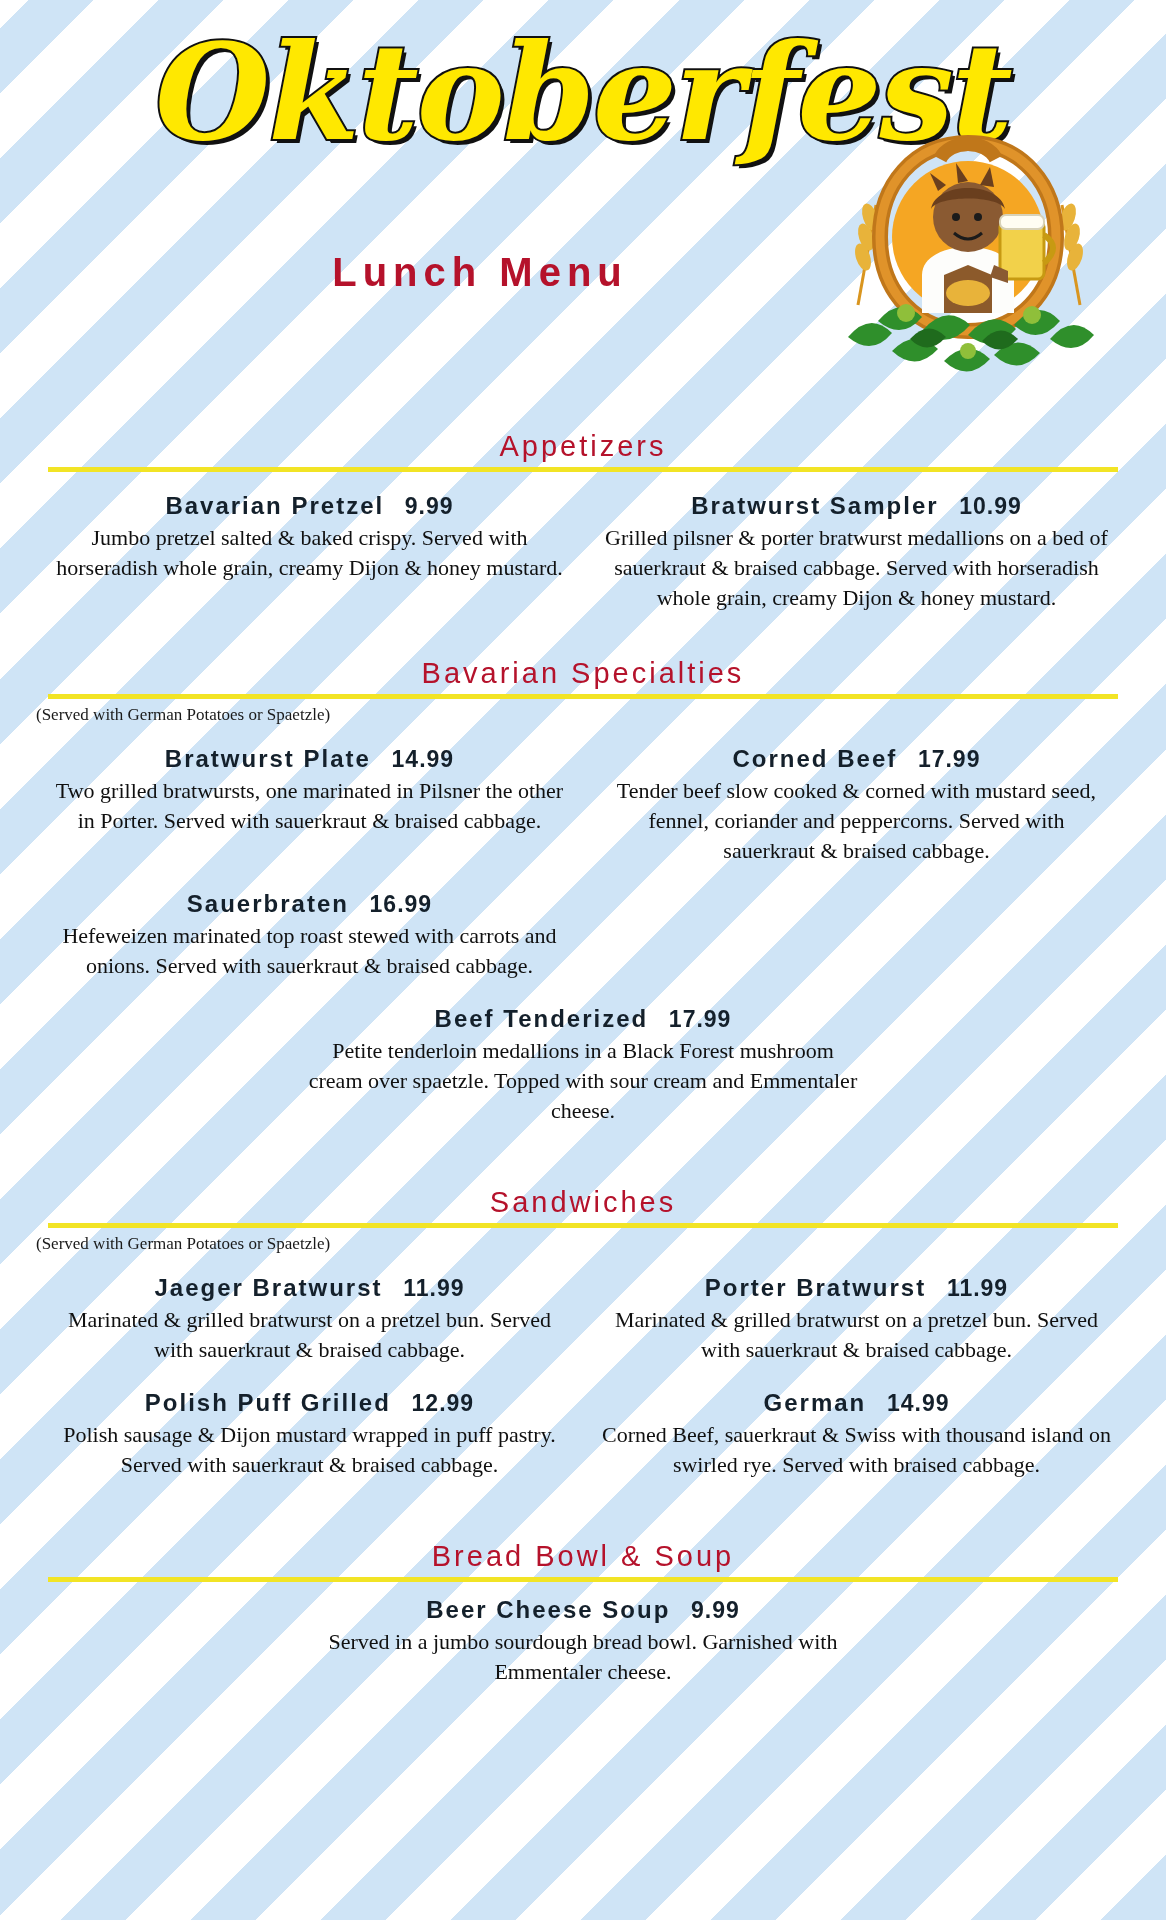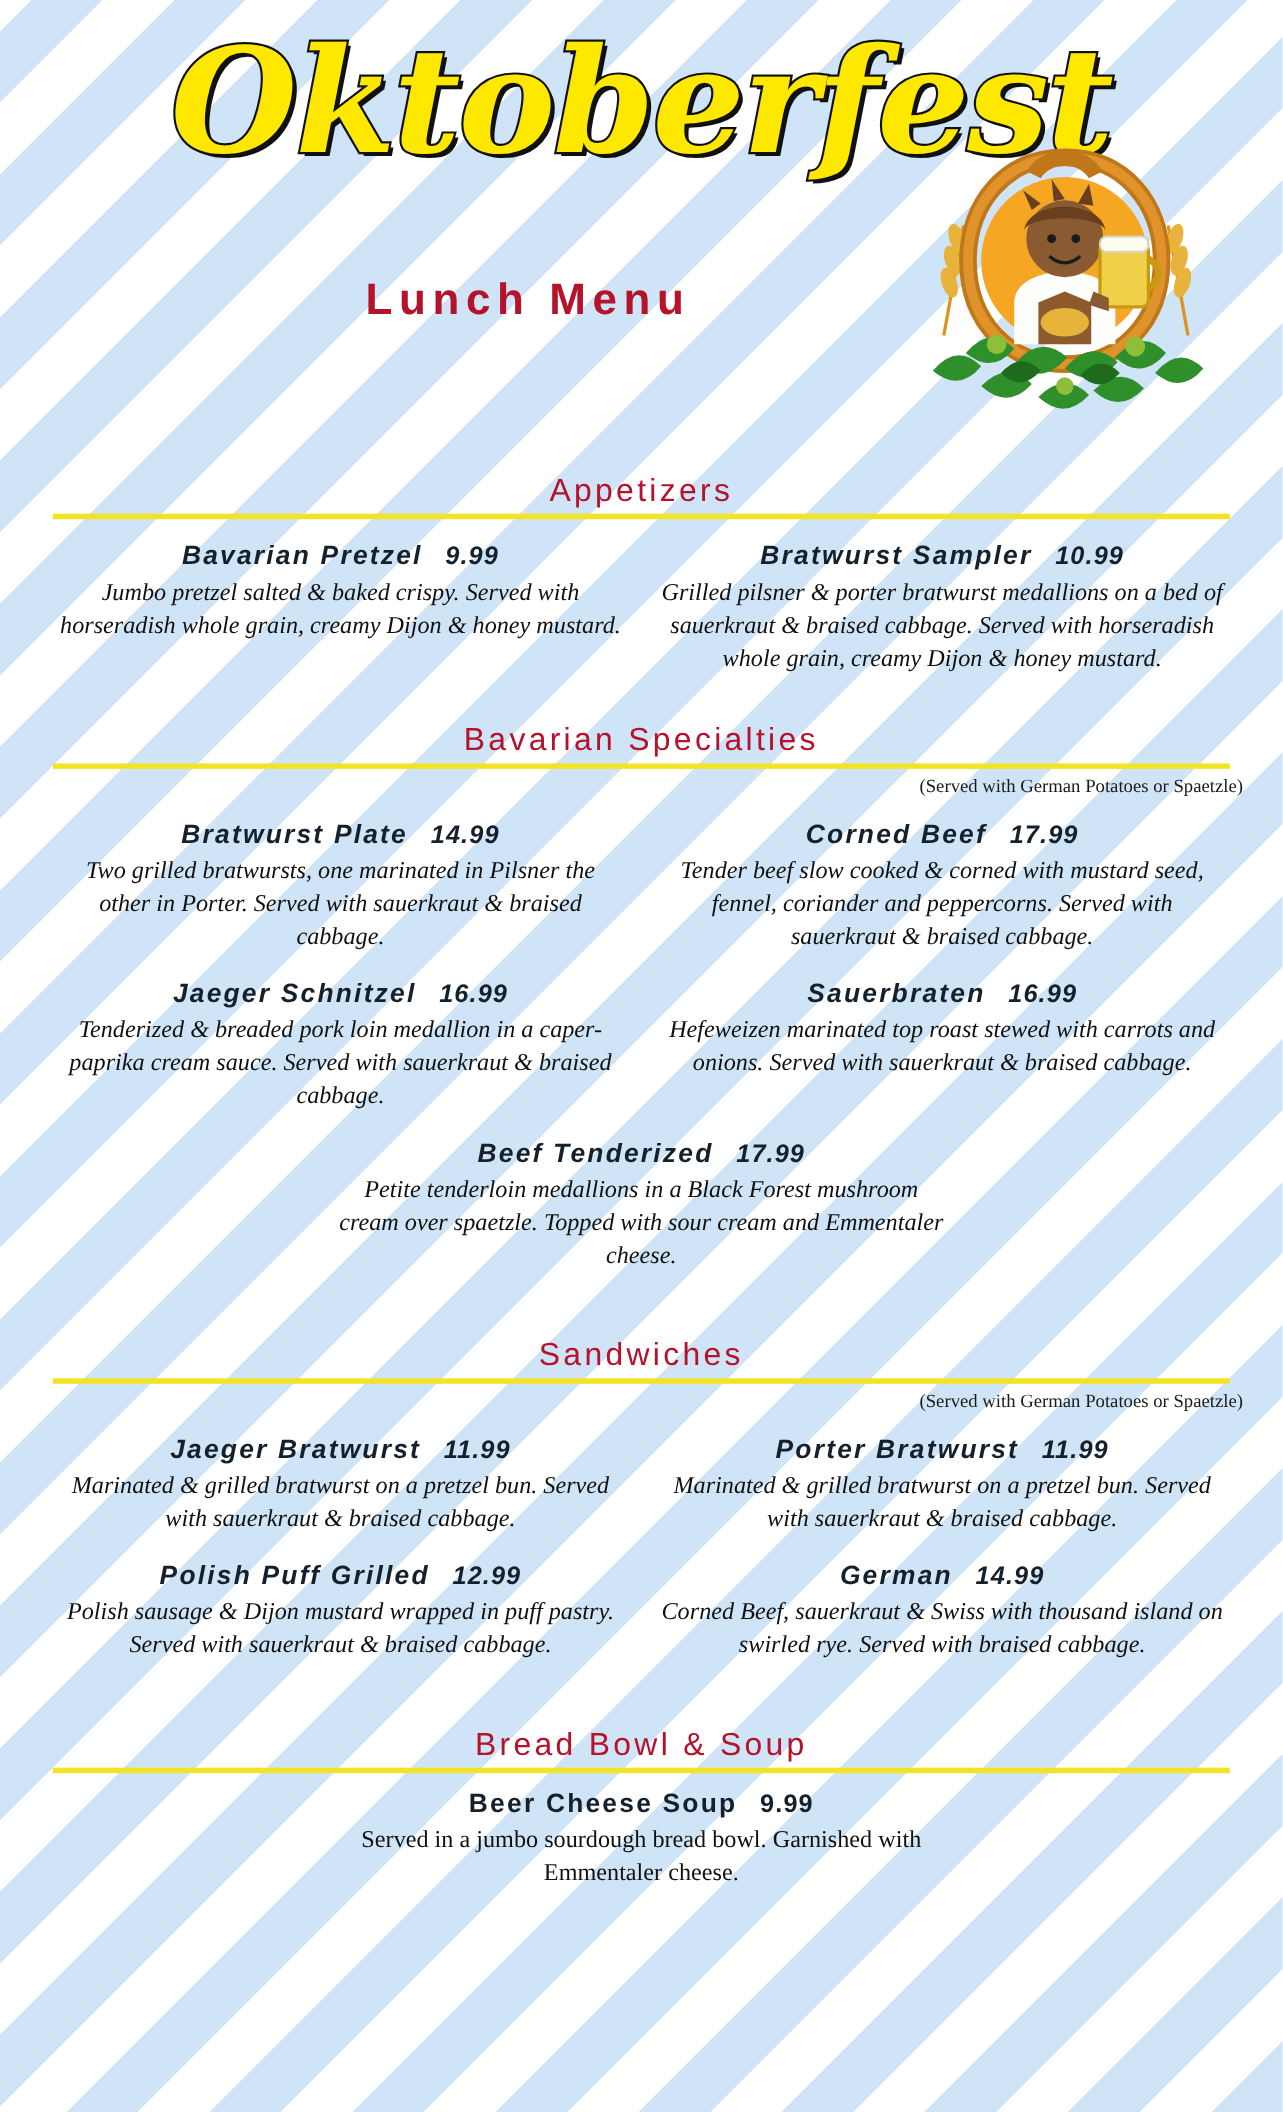--- a/index.html
+++ b/index.html
@@ -97,31 +97,30 @@
     letter-spacing: 3px;
     color: #b5122b;
     margin: 0 0 4px 0;
   }
   .rule {
     height: 5px;
     background: #f2e425;
     margin: 0 12px 6px 12px;
   }
   .sec-note {
-    text-align: right;
+    text-align: left;
     font-size: 17px;
     color: #1a1a1a;
     margin-bottom: 6px;
   }
 
   
   .grid {
     display: flex;
     flex-wrap: wrap;
-    font-style: italic;
   }
   .col {
     width: 50%;
     box-sizing: border-box;
     padding: 0 18px;
   }
   .full {
     width: 100%;
     box-sizing: border-box;
     padding: 0 18px;
@@ -278,29 +277,20 @@
             <div class="item-head">
               <span>Corned Beef</span>
               <span class="price">17.99</span>
             </div>
             <div class="item-desc">Tender beef slow cooked &amp; corned with mustard seed, fennel, coriander and peppercorns. Served with sauerkraut &amp; braised cabbage.</div>
           </div>
         </div>
         <div class="col">
           <div class="item">
             <div class="item-head">
-              <span>Jaeger Schnitzel</span>
-              <span class="price">16.99</span>
-            </div>
-            <div class="item-desc">Tenderized &amp; breaded pork loin medallion in a caper-paprika cream sauce.  Served with sauerkraut &amp; braised cabbage.</div>
-          </div>
-        </div>
-        <div class="col">
-          <div class="item">
-            <div class="item-head">
               <span>Sauerbraten</span>
               <span class="price">16.99</span>
             </div>
             <div class="item-desc">Hefeweizen marinated top roast stewed with carrots and onions.  Served with sauerkraut &amp; braised cabbage.</div>
           </div>
         </div>
         <div class="full">
           <div class="item">
             <div class="item-head">
               <span>Beef Tenderized</span>

